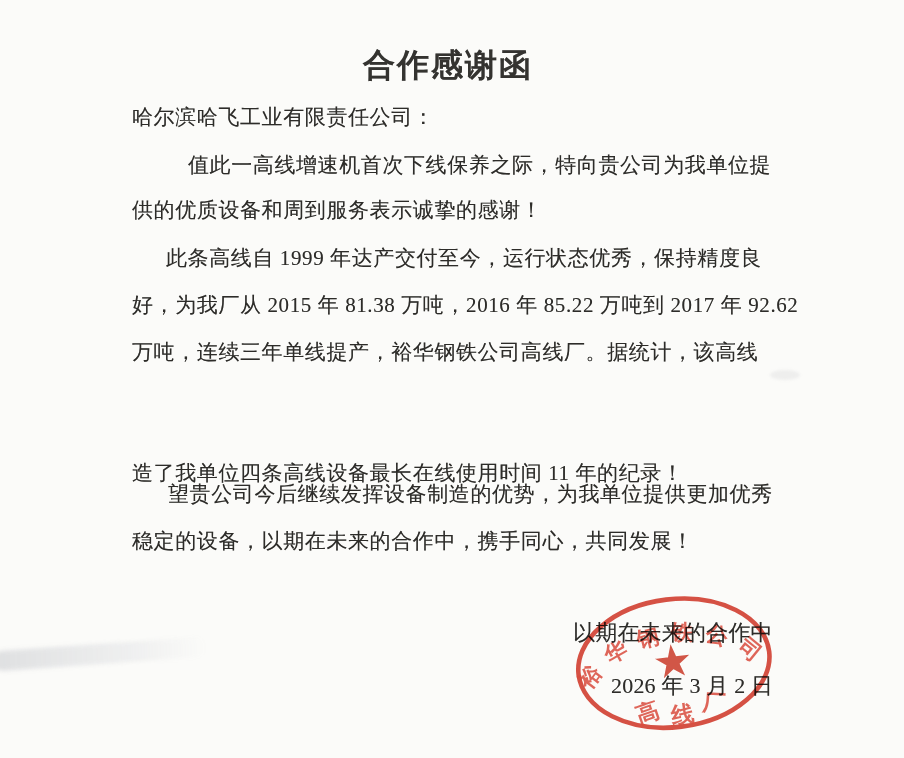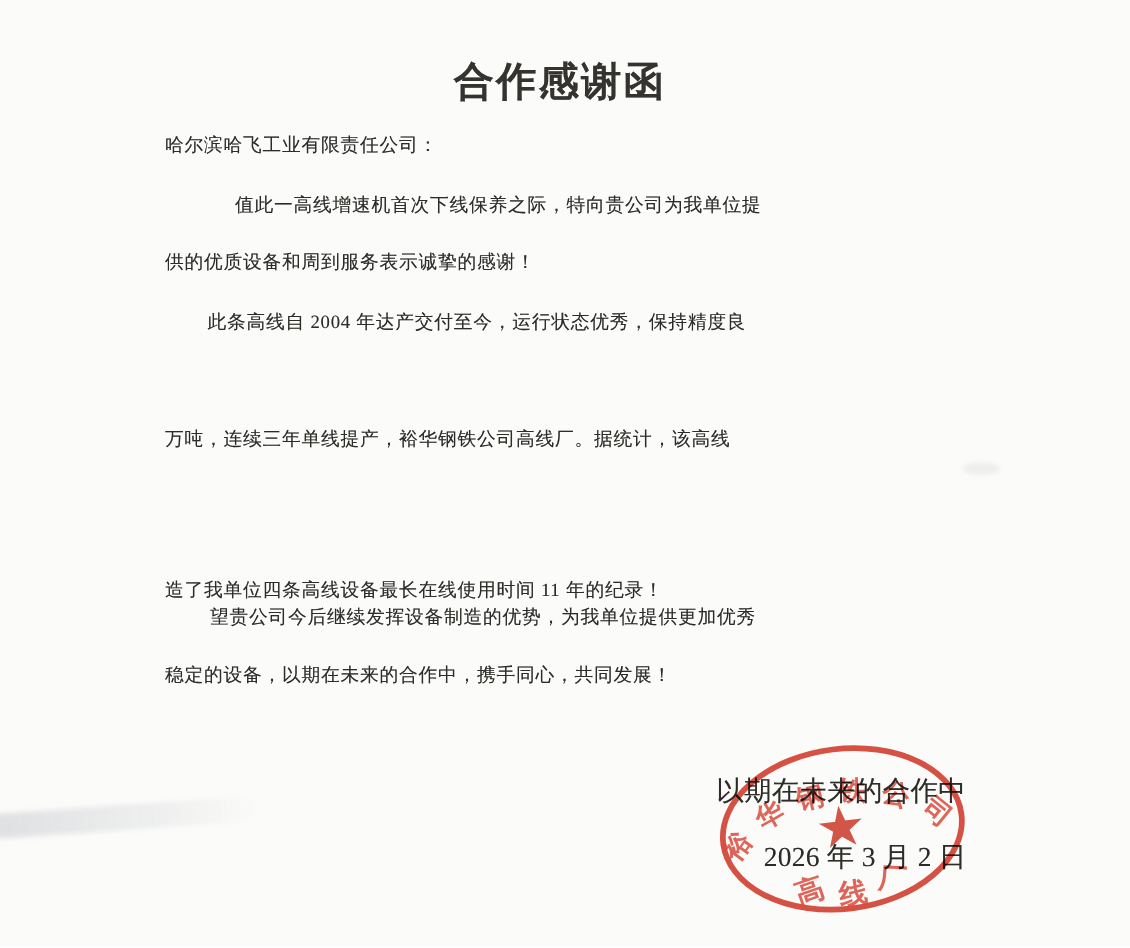--- a/index.html
+++ b/index.html
@@ -24,21 +24,21 @@
     top: 44px;
     font-size: 32px;
     font-weight: 700;
     letter-spacing: 2px;
     white-space: nowrap;
     color: #343330;
     text-shadow: 0 0 0.5px rgba(40,40,40,0.45);
   }
   .txt {
     position: absolute;
-    font-size: 15px;
+    font-size: 21px;
     line-height: 27px;
     letter-spacing: 0.6px;
     white-space: nowrap;
     color: #2d2c29;
     text-shadow: 0 0 0.4px rgba(45,45,45,0.4);
   }
   .sig {
     font-size: 22px;
     letter-spacing: 0.2px;
   }
@@ -79,21 +79,22 @@
 <body>
 
 <div class="page">
 
   <div class="letter-title">合作感谢函</div>
 
   <div class="txt" style="left:132px; top:104px;">哈尔滨哈飞工业有限责任公司：</div>
 
   <div class="txt" style="left:132px; top:197px;">供的优质设备和周到服务表示诚挚的感谢！</div>
   <div class="txt" style="left:188px; top:152px;">值此一高线增速机首次下线保养之际，特向贵公司为我单位提</div>
-  <div class="txt" style="left:166px; top:245px;">此条高线自 2004 年达产交付至今，运行状态优秀，保持精度良</div>
+  <div class="txt" style="left:166px; top:245px;">此条高线自 1999 年达产交付至今，运行状态优秀，保持精度良</div>
+  <div class="txt" style="left:132px; top:292px;">好，为我厂从 2015 年 81.38 万吨，2016 年 85.22 万吨到 2017 年 92.62</div>
   <div class="txt" style="left:132px; top:339px;">万吨，连续三年单线提产，裕华钢铁公司高线厂。据统计，该高线</div>
   <div class="txt" style="left:132px; top:433px;margin-top:27px;">造了我单位四条高线设备最长在线使用时间 11 年的纪录！</div>
   <div class="txt" style="left:168px; top:481px;">望贵公司今后继续发挥设备制造的优势，为我单位提供更加优秀</div>
   <div class="txt" style="left:132px; top:528px;">稳定的设备，以期在未来的合作中，携手同心，共同发展！</div>
 
   <div class="txt sig" style="left:573px; top:619px;">以期在未来的合作中</div>
   <div class="txt sig" style="left:611px; top:672px;">2026 年 3 月 2 日</div>
 
   <div class="stamp">
     <svg viewBox="0 0 204 142" xmlns="http://www.w3.org/2000/svg">

